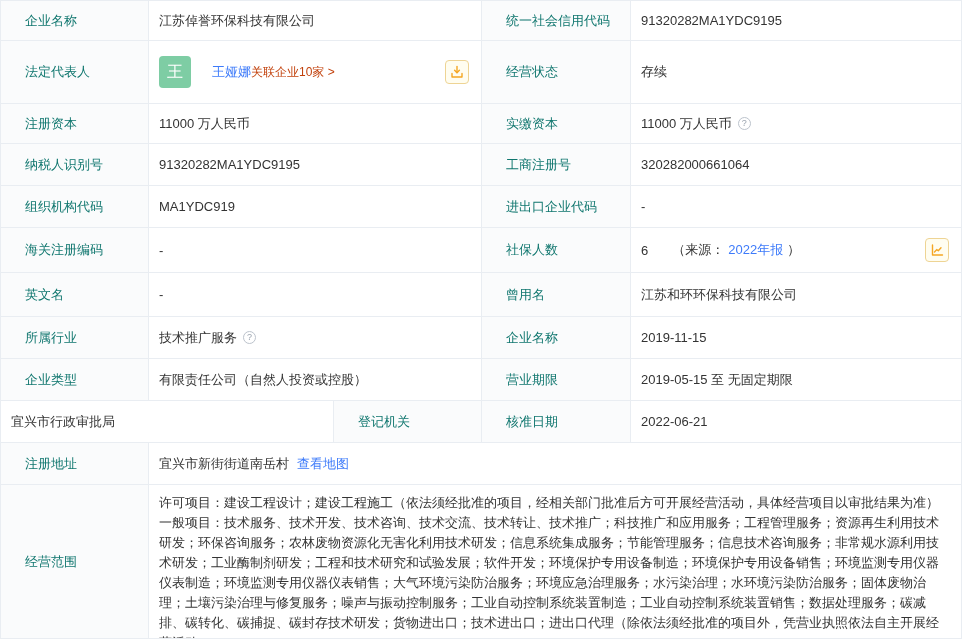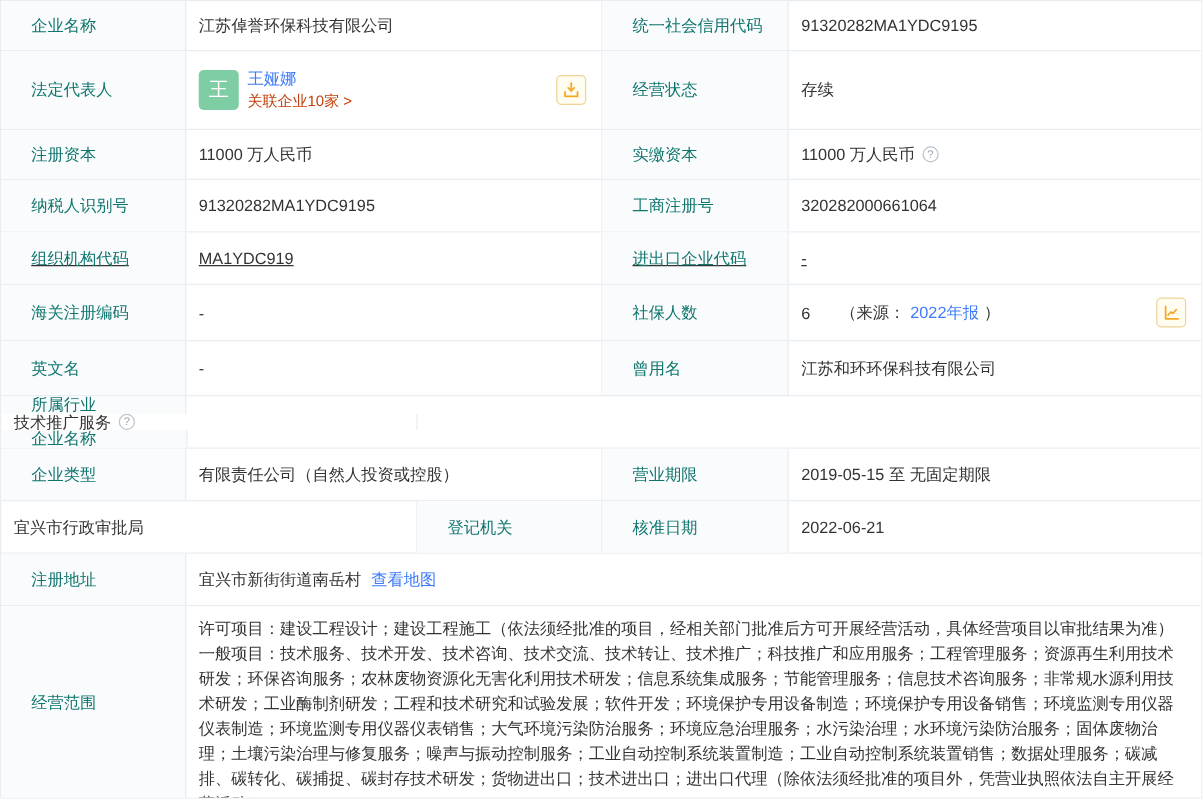--- a/index.html
+++ b/index.html
@@ -23,33 +23,33 @@
     background: #fafbfc;
     padding-left: 24px; padding-right: 12px;
     color: #0f766e;
     border-right: 1px solid #e9edf2;
   }
   .label.c3 { width: 149px; min-width: 149px; }
   .value1 { width: 333px; min-width: 333px; border-right: 1px solid #e9edf2; }
   .value2 { flex: 1; }
   .value-full { flex: 1; }
   .r1 { height: 40px; } .r2 { height: 63px; } .r3 { height: 40px; }
-  .r4 { height: 42px; } .r5 { height: 42px; text-decoration: underline; } .r6 { height: 45px; }
-  .r7 { height: 44px; } .r8 { height: 42px; flex-direction: column; } .r9 { height: 42px; }
+  .r4 { height: 42px; } .r5 { height: 42px; } .r6 { height: 45px; }
+  .r7 { height: 44px; } .r8 { height: 42px; } .r9 { height: 42px; }
   .r10 { height: 42px; } .r11 { height: 42px; } .r12 { height: 153px; }
   a.blue { color: #3e7bfa; text-decoration: none; cursor: pointer; }
   a.orange { color: #c2410c; text-decoration: none; cursor: pointer; }
   .avatar {
     width: 32px; height: 32px;
     background: #7ecda4; color: #ffffff;
     border-radius: 4px;
     display: flex; align-items: center; justify-content: center;
     font-size: 16px; flex: none; cursor: pointer;
   }
-  .lr-text { display: flex; flex-direction: column; justify-content: center; margin-left: 7px; line-height: 18px; }
+  .lr-text { display: flex; justify-content: center; margin-left: 21px; line-height: 18px; }
   .lr-text .orange { font-size: 12px; }
   .icon-btn {
     width: 24px; height: 24px;
     border: 1px solid #eed494; border-radius: 4px;
     background: #fffdf0;
     display: flex; align-items: center; justify-content: center;
     margin-left: auto; margin-right: 2px;
     cursor: pointer; flex: none;
   }
   .help {

